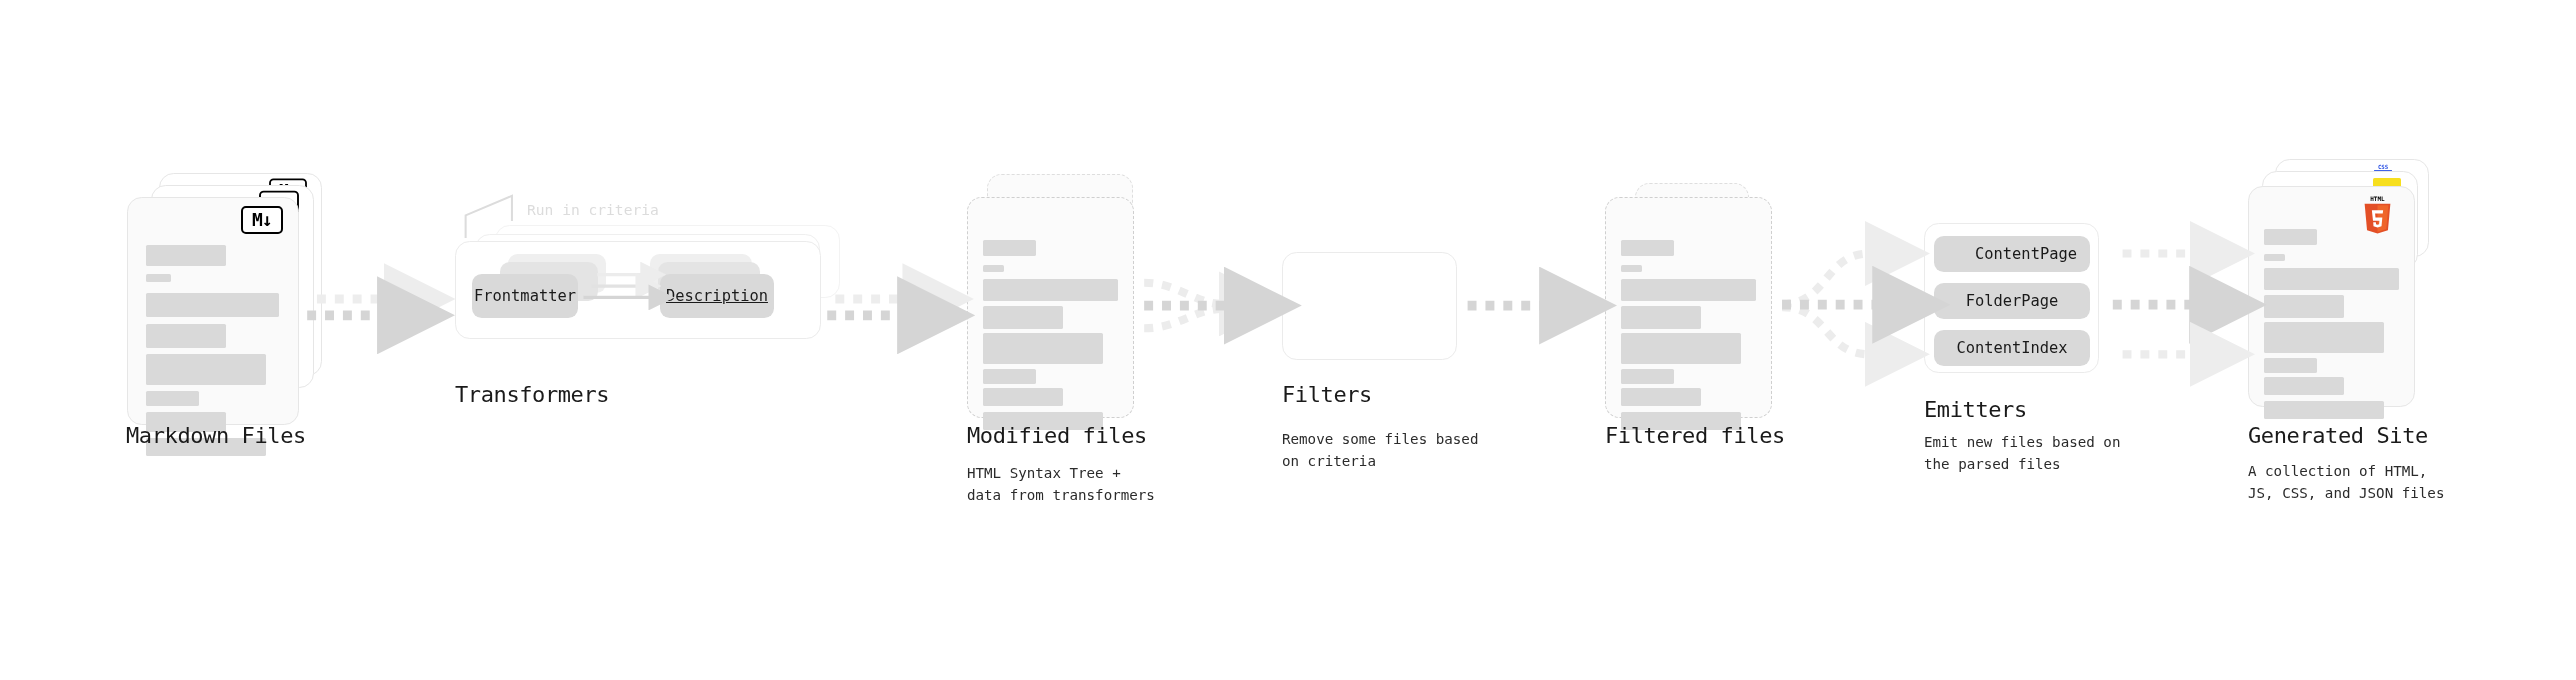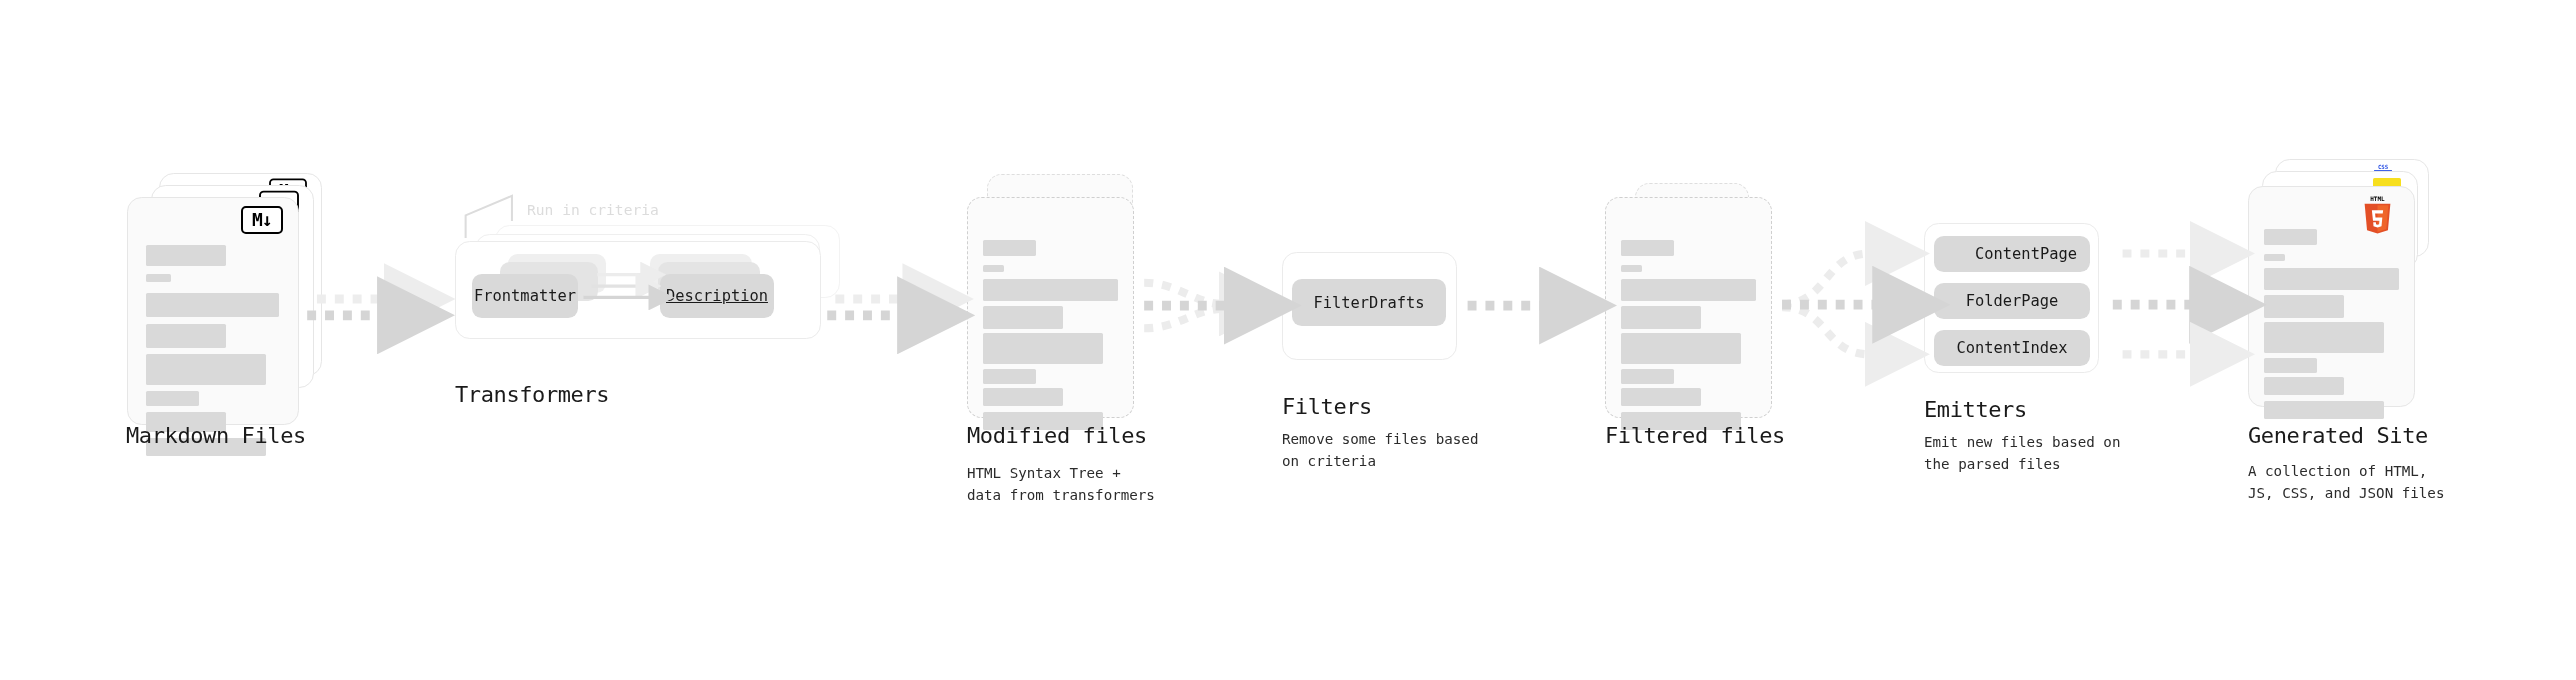--- a/index.html
+++ b/index.html
@@ -142,22 +142,21 @@
     <div class="bar" style="left:14.6px; top:135px; width:120px; height:31px;"></div>
     <div class="bar" style="left:14.6px; top:171px; width:53px; height:14.6px;"></div>
     <div class="bar" style="left:14.6px; top:190px; width:80px; height:18px;"></div>
     <div class="bar" style="left:14.6px; top:214px; width:120px; height:18px;"></div>
   </div>
   <div class="title" style="left:967px; top:423px;">Modified files</div>
   <div class="desc" style="left:967px; top:462px;">HTML Syntax Tree +
 data from transformers</div>
 
   <div class="stagebox" style="left:1282px; top:252px; width:175px; height:108px;"></div>
-  <div class="chip" style="left:1292px; top:279px; width:154px; height:47px;">FilterDrafts</div>
-  <div class="title" style="left:1282px; top:382px;margin-top:12px;">Filters</div>
+  <div class="title" style="left:1282px; top:382px;">Filters</div>
   <div class="desc" style="left:1282px; top:428px;">Remove some files based
 on criteria</div>
 
   <div class="filecard dashed" style="left:1635px; top:183px; width:114px; height:81px; border-color:#dedede;"></div>
   <div class="filecard dashed" style="left:1605px; top:197px; width:167px; height:221px;">
     <div class="bar" style="left:14.6px; top:42px; width:53px; height:16.3px;"></div>
     <div class="bar" style="left:14.6px; top:67px; width:21px; height:6.5px;"></div>
     <div class="bar" style="left:14.6px; top:81px; width:135px; height:22px;"></div>
     <div class="bar" style="left:14.6px; top:108px; width:80px; height:23px;"></div>
     <div class="bar" style="left:14.6px; top:135px; width:120px; height:31px;"></div>

